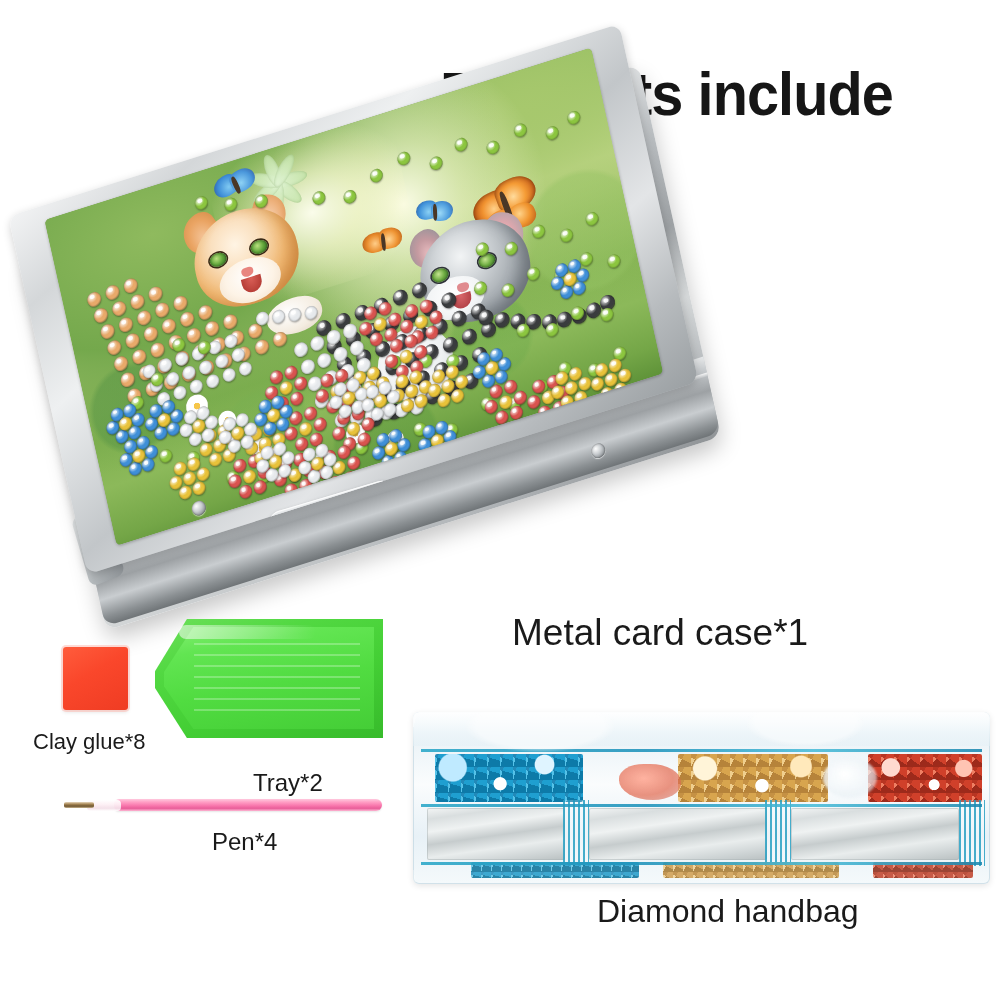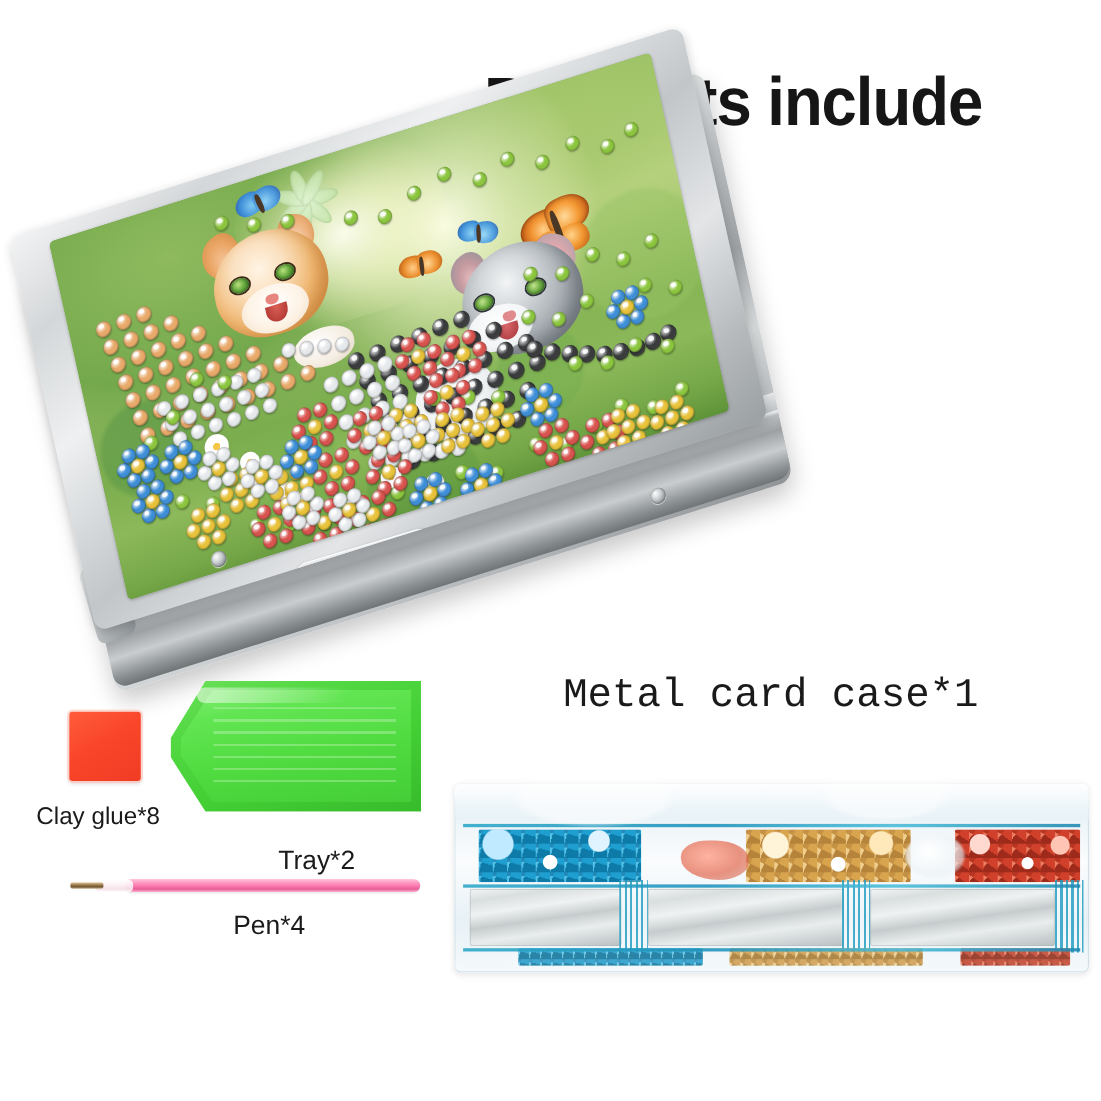--- a/index.html
+++ b/index.html
@@ -22,21 +22,21 @@
     letter-spacing:-1px;
     color:#161616;
     white-space:nowrap;
     transform:scaleX(0.93);
     transform-origin:left top;
     font-family:"Liberation Sans","DejaVu Sans",sans-serif;
   }
 
   
   .caption{position:absolute;color:#1a1a1a;white-space:nowrap;}
-  .cap-case{left:512px;top:612px;font-size:37px;font-family:Liberation Mono, monospace;}
+  .cap-case{left:512px;top:612px;font-size:37px;}
   .cap-glue{left:33px;top:729px;font-size:22px;}
   .cap-tray{left:253px;top:769px;font-size:24px;}
   .cap-pen{left:212px;top:828px;font-size:24px;}
   .cap-bag{left:597px;top:893px;font-size:32px;}
 
   
   .case-wrap{
     position:absolute;
     left:38px; top:120px;
     width:740px; height:470px;
@@ -1041,14 +1041,15 @@
 
       <div class="seal seal-mid"></div>
 
       <div class="stones-low low-a"></div>
       <div class="stones-low low-b"></div>
       <div class="stones-low low-c"></div>
 
       <div class="seal seal-bot"></div>
     </div>
   </div>
+  <div class="caption cap-bag">Diamond handbag</div>
 
 </div>
 
 </body></html>

